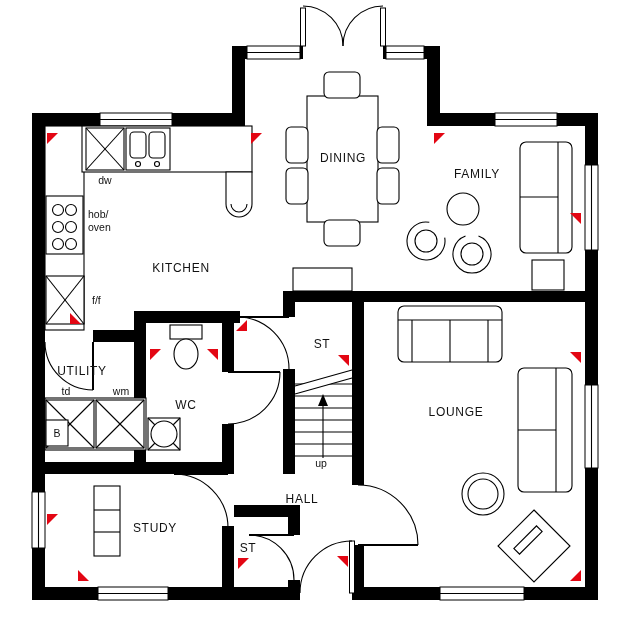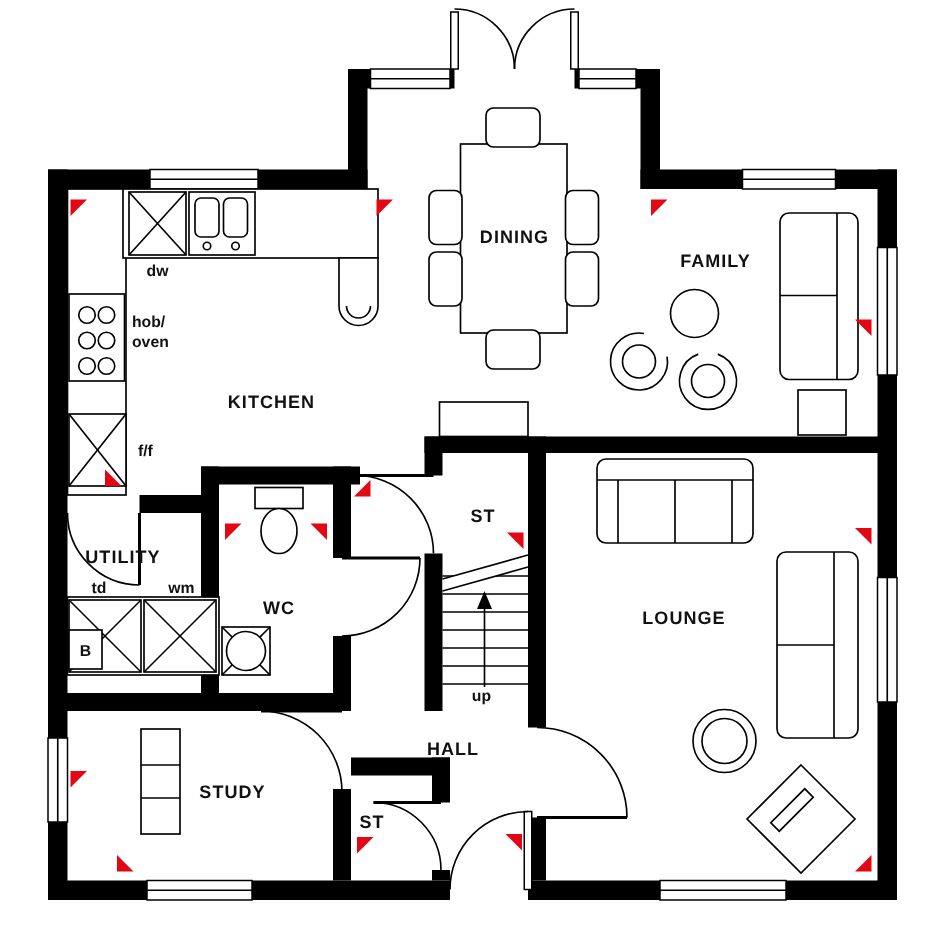--- a/index.html
+++ b/index.html
@@ -1,16 +1,16 @@
 <!DOCTYPE html>
 <html><head>
 <meta charset="utf-8">
 <style>
   html,body{margin:0;padding:0;background:#fff;}
-  .page{width:630px;height:626px;background:#fff;overflow:hidden;font-weight:bold;}
+  .page{width:630px;height:626px;background:#fff;overflow:hidden;}
   svg{display:block;}
   .thin{fill:none;stroke:#000;stroke-width:1.1;}
   .furn{fill:#fff;stroke:#000;stroke-width:1.1;}
   .win{fill:#fff;stroke:#000;stroke-width:1;}
   .leaf{stroke:#000;stroke-width:2;fill:none;}
   .leafrect{fill:#fff;stroke:#000;stroke-width:1;}
   .room-label{font-family:"Liberation Sans",sans-serif;font-size:12px;letter-spacing:.7px;fill:#111;}
   .small-label{font-family:"Liberation Sans",sans-serif;font-size:10.5px;fill:#111;}
   text{user-select:none;}
 </style>

